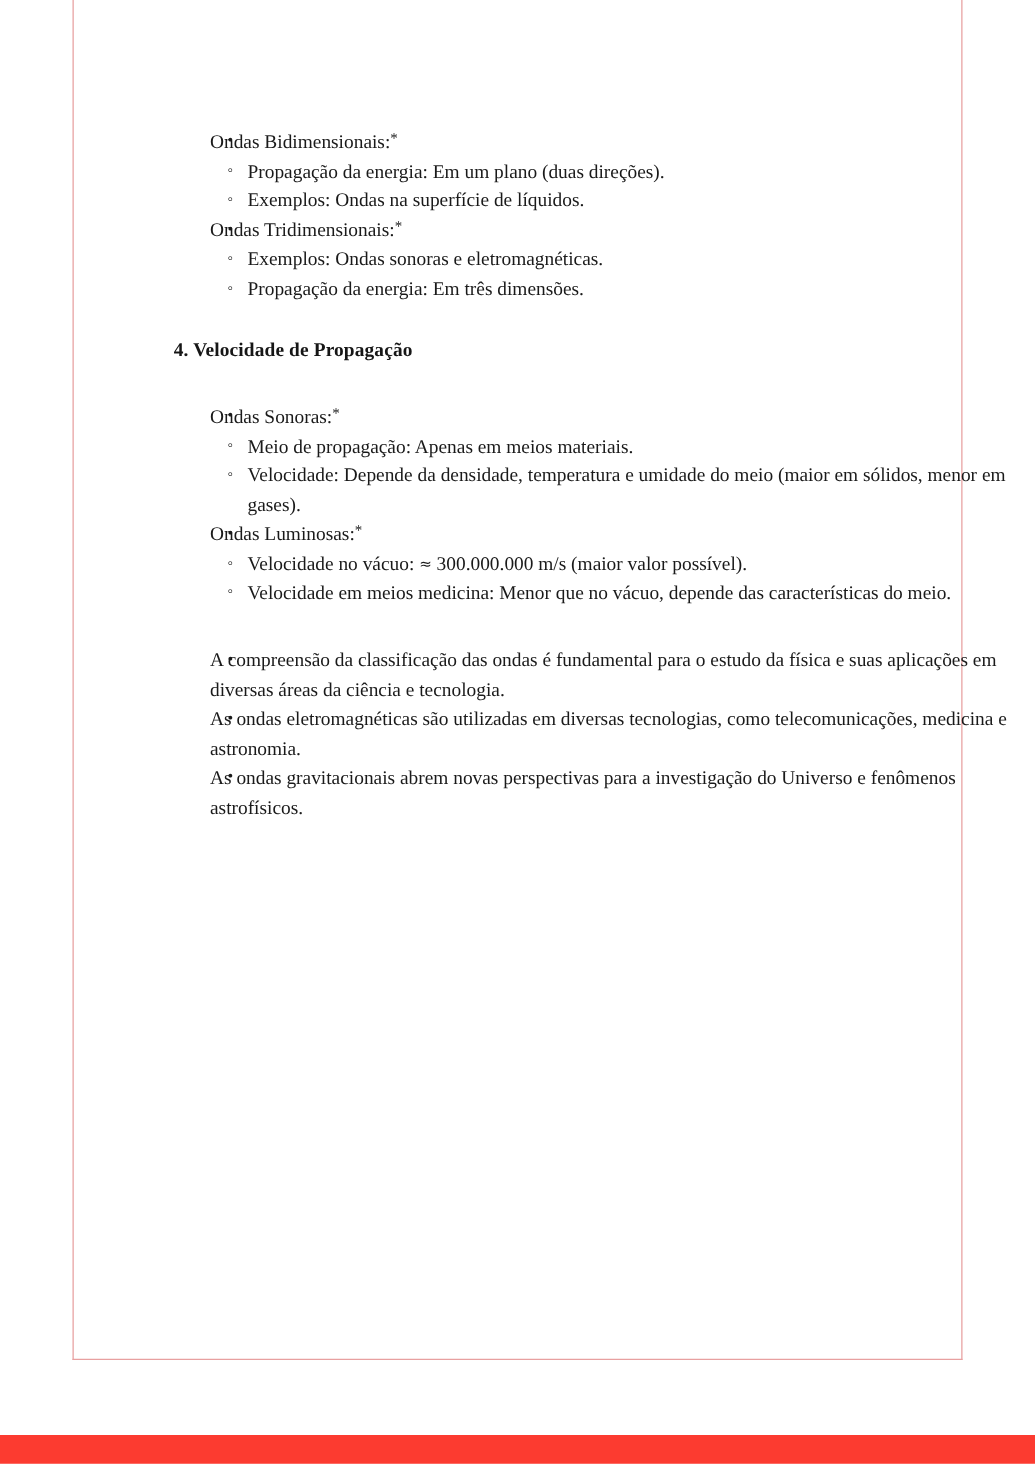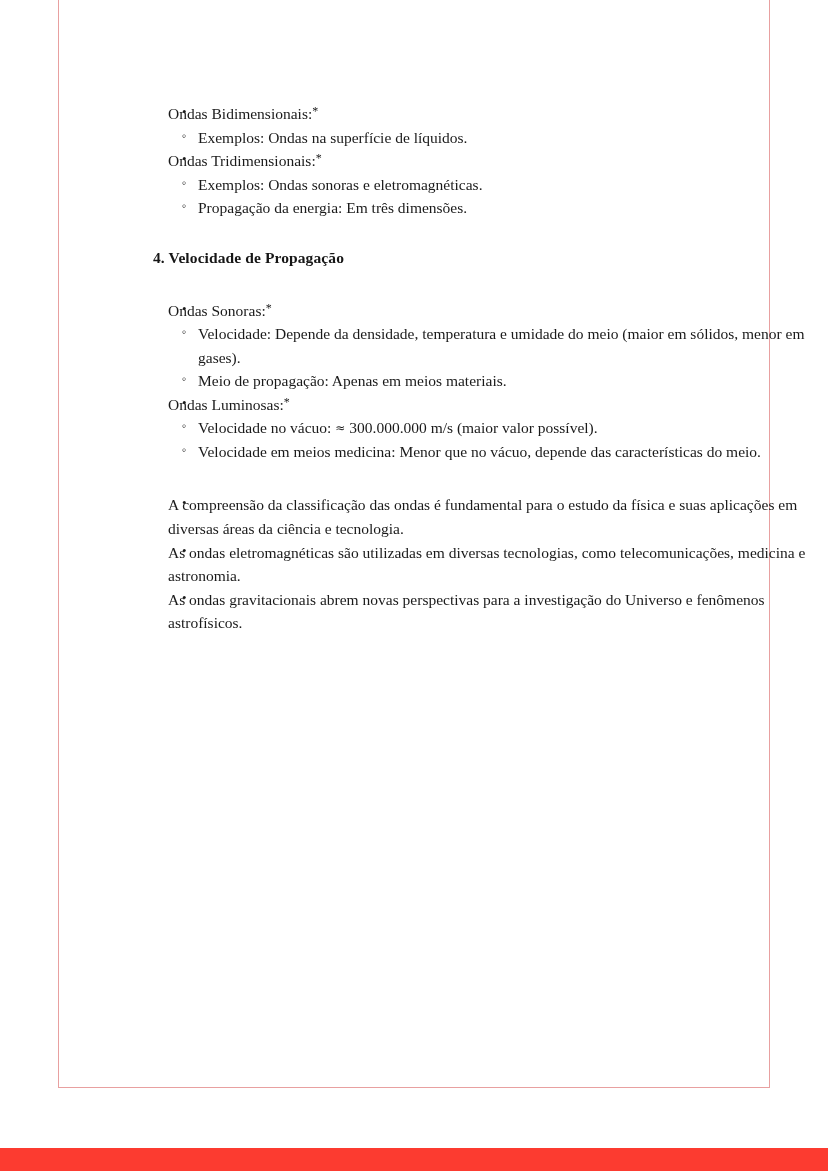--- a/index.html
+++ b/index.html
@@ -39,21 +39,21 @@
 
   
   .heading {
     font-weight: bold;
     font-size: 15.5px;
     line-height: 1.35;
     color: #161616;
     margin: 0;
     letter-spacing: 0.1px;
   }
-  .sec-heading { margin-top: 28px; margin-bottom: 0; margin-left: 14px; }
+  .sec-heading { margin-top: 28px; margin-bottom: 0; }
   .info-heading { margin-top: 30px; margin-bottom: 0; }
 
   
   ul.lvl1 {
     list-style: none;
     margin: 30px 0 0 0;
     padding: 0;
   }
   ul.lvl1 > li.l1 {
     position: relative;
@@ -119,20 +119,21 @@
 <body>
 
 <div id="page-frame">
   <div id="content">
 
     <ul class="lvl1">
 
       <li class="l1">
         <span class="row"><span>Ondas Bidimensionais:</span><span class="star">*</span></span>
         <ul class="lvl2">
+          <li class="l2">Propagação da energia: Em um plano (duas direções).</li>
           <li class="l2">Exemplos: Ondas na superfície de líquidos.</li>
         </ul>
       </li>
 
       <li class="l1">
         <span class="row"><span>Ondas Tridimensionais:</span><span class="star">*</span></span>
         <ul class="lvl2">
           <li class="l2">Exemplos: Ondas sonoras e eletromagnéticas.</li>
           <li class="l2">Propagação da energia: Em três dimensões.</li>
         </ul>
@@ -140,22 +141,22 @@
 
     </ul>
 
     <p class="heading sec-heading">4. Velocidade de Propagação</p>
 
     <ul class="lvl1">
 
       <li class="l1">
         <span class="row"><span>Ondas Sonoras:</span><span class="star">*</span></span>
         <ul class="lvl2">
+          <li class="l2">Meio de propagação: Apenas em meios materiais.</li>
           <li class="l2">Velocidade: Depende da densidade, temperatura e umidade do meio (maior em sólidos, menor em gases).</li>
-          <li class="l2">Meio de propagação: Apenas em meios materiais.</li>
         </ul>
       </li>
 
       <li class="l1">
         <span class="row"><span>Ondas Luminosas:</span><span class="star">*</span></span>
         <ul class="lvl2">
           <li class="l2"><span>Velocidade no vácuo: </span><span class="approx">≈</span><span> 300.000.000 m/s (maior valor possível).</span></li>
           <li class="l2">Velocidade em meios medicina: Menor que no vácuo, depende das características do meio.</li>
         </ul>
       </li>

